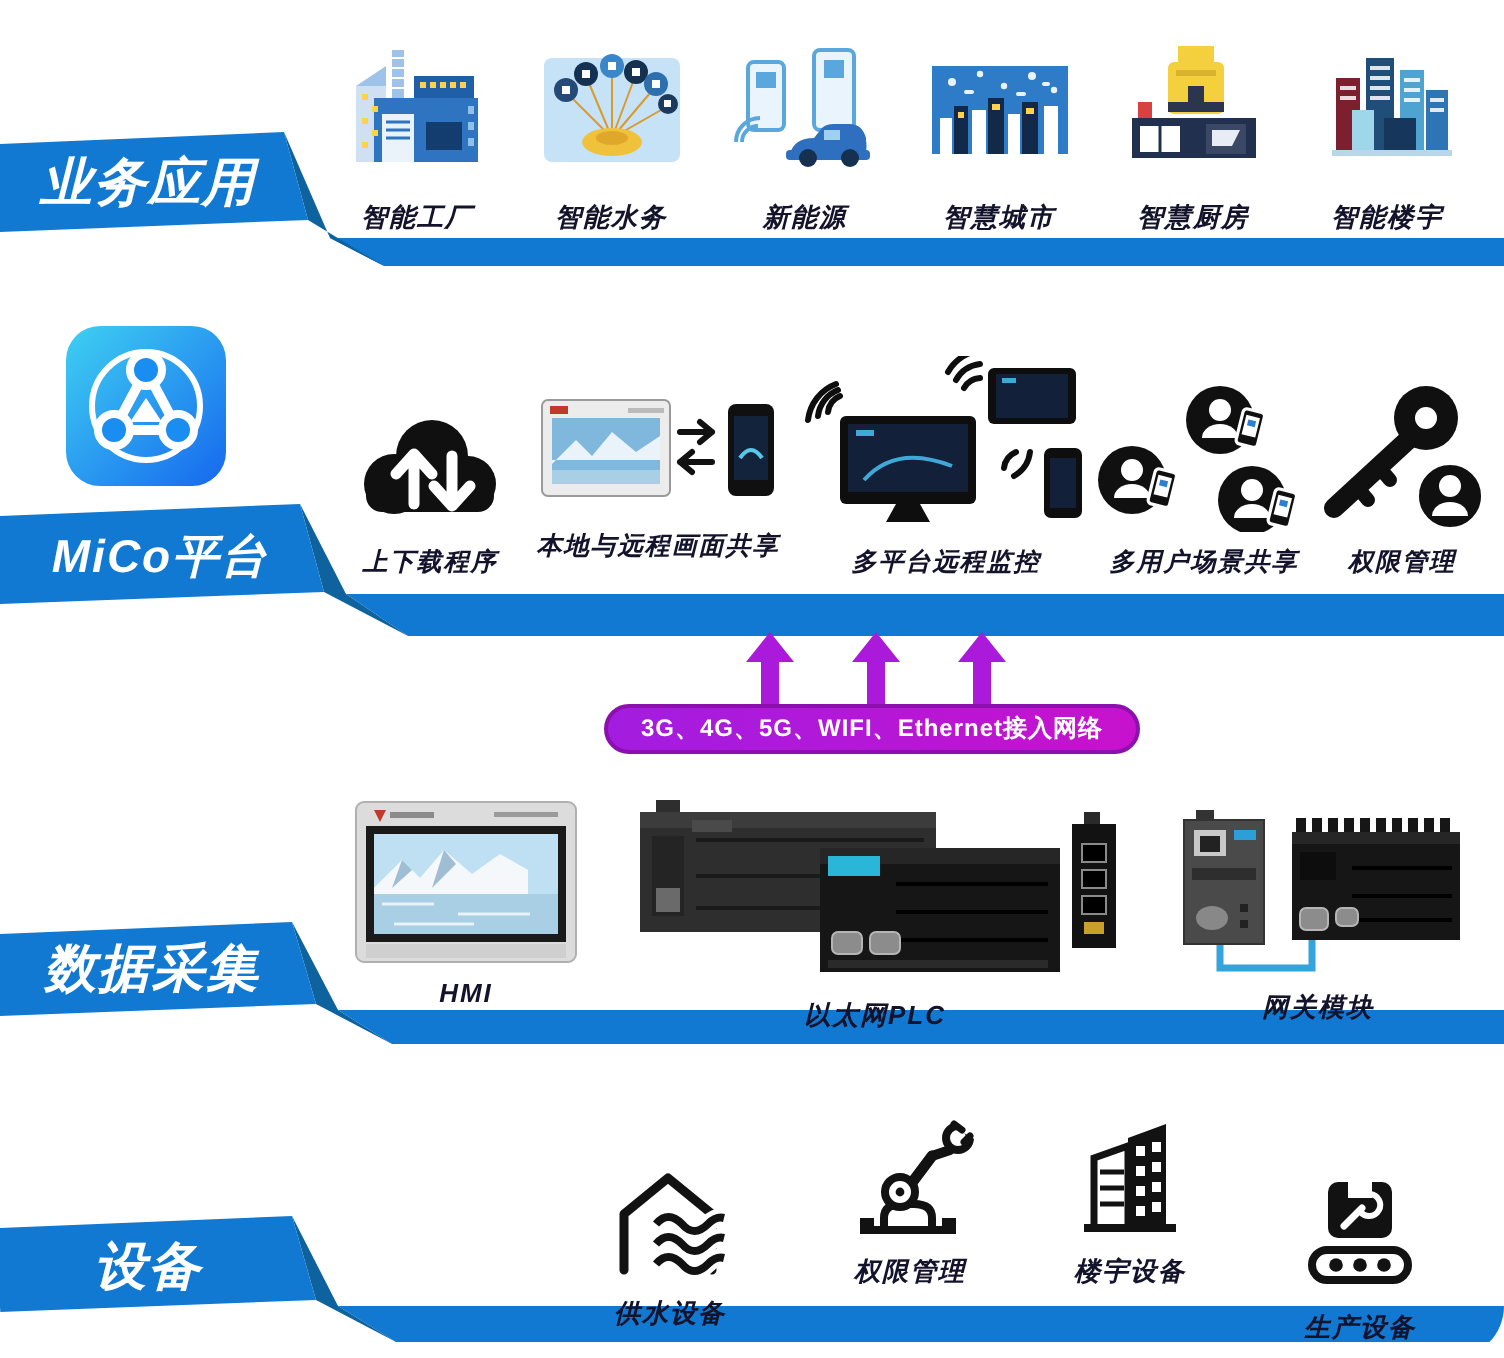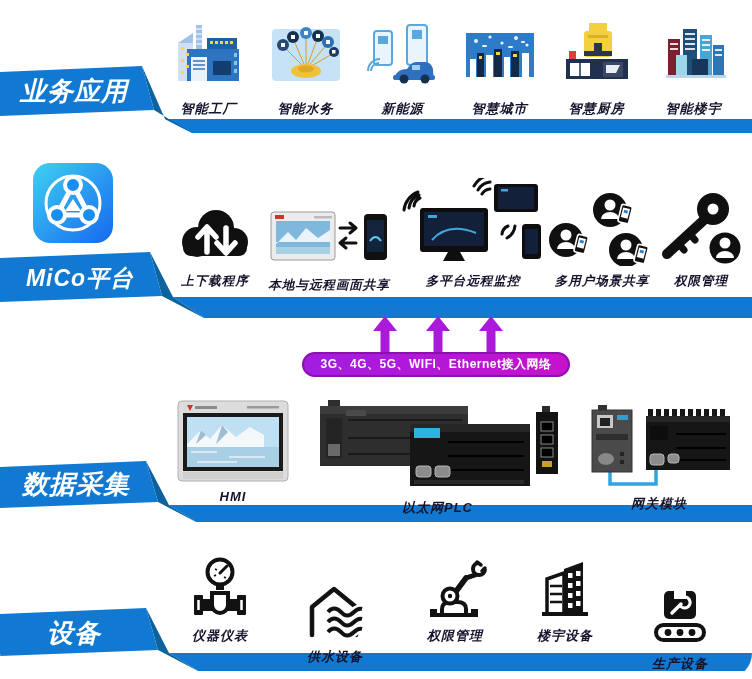--- a/index.html
+++ b/index.html
@@ -286,21 +286,21 @@
         <rect x="12" y="38" width="64" height="16" rx="8"></rect>
       </g>
       <g stroke="#fff" stroke-width="5.5" fill="none" stroke-linecap="round" stroke-linejoin="round">
         <path d="M36,50 V26 M27,35 l9,-10 9,10"></path>
         <path d="M55,26 v24 M46,41 l9,10 9,-10"></path>
       </g>
     </svg>
     <div class="cap">上下载程序</div>
   </div>
 
-  <div class="feat" style="left:266px;top:192px;width:126px;height:102px">
+  <div class="feat" style="left:266px;top:180px;width:126px;height:102px">
     <svg width="118" height="64">
       <rect x="1" y="6" width="64" height="48" rx="3" fill="#ececec" stroke="#9a9a9a"></rect>
       <rect x="5" y="9" width="9" height="4" fill="#c0392b"></rect>
       <rect x="44" y="10" width="18" height="2.5" fill="#bbb"></rect>
       <rect x="6" y="15" width="54" height="33" fill="#7fb8dc"></rect>
       <path d="M6,38 l12,-12 8,8 10,-12 12,10 12,-8 v12 H6 z" fill="#f2f7fb" opacity="0.92"></path>
       <rect x="6" y="41" width="54" height="7" fill="#a9cfe4"></rect>
       <g stroke="#111" stroke-width="3" fill="none" stroke-linecap="round" stroke-linejoin="round">
         <path d="M70,22 h16 m-6,-5 l6,5 -6,5"></path>
         <path d="M86,37 h-16 m6,-5 l-6,5 6,5"></path>
@@ -492,44 +492,20 @@
         </g>
       <g fill="#8c8c8c" stroke="#b5b5b5">
           <rect x="66" y="50" width="14" height="11" rx="3"></rect>
           <rect x="84" y="50" width="11" height="9" rx="3"></rect>
         </g>
       <rect x="66" y="22" width="18" height="14" fill="#0d0d0d"></rect>
     </svg>
     <div class="cap">网关模块</div>
   </div>
 
-  <div class="equip" style="left:165px;top:556px;width:110px">
-    <svg width="64" height="66">
-      <circle cx="32" cy="16" r="12.5" stroke="#121212" stroke-width="4" fill="none"></circle>
-      <line x1="32" y1="17" x2="39" y2="10" stroke="#121212" stroke-width="3" stroke-linecap="round"></line>
-      <g stroke="#121212" stroke-width="1.8">
-          <line x1="26" y1="20" x2="28" y2="19"></line>
-          <line x1="27" y1="13" x2="29" y2="14"></line>
-          <line x1="36" y1="21" x2="38" y2="22"></line>
-        </g>
-      <rect x="28" y="27" width="8" height="7" fill="#121212"></rect>
-      <g fill="#121212">
-        <rect x="6" y="39" width="9" height="20" rx="1"></rect>
-        <rect x="49" y="39" width="9" height="20" rx="1"></rect>
-        <rect x="15" y="43" width="9" height="12"></rect>
-        <rect x="40" y="43" width="9" height="12"></rect>
-      </g>
-      <path d="M24,37 h16 v12 a8,8 0 0 1 -16,0 z" fill="#fff" stroke="#121212" stroke-width="4"></path>
-      <g stroke="#fff" stroke-width="2.5">
-          <line x1="10.5" y1="44" x2="10.5" y2="54"></line>
-          <line x1="53.5" y1="44" x2="53.5" y2="54"></line>
-        </g>
-    </svg>
-    <div class="cap">仪器仪表</div>
-  </div>
 
   <div class="equip" style="left:280px;top:577px;width:110px">
     <svg width="66" height="66">
       <path d="M10,58 V30 L32,12 L54,30 V58" stroke="#121212" stroke-width="4.5" fill="none" stroke-linejoin="round" stroke-linecap="round"></path>
       <g fill="none">
         <path d="M26,35 q6,-7 13,0 q6,7 13,0 q4,-4 8,-3" stroke="#fff" stroke-width="9"></path>
         <path d="M26,35 q6,-7 13,0 q6,7 13,0 q4,-4 8,-3" stroke="#121212" stroke-width="4"></path>
         <path d="M26,45 q6,-7 13,0 q6,7 13,0 q4,-4 8,-3" stroke="#fff" stroke-width="9"></path>
         <path d="M26,45 q6,-7 13,0 q6,7 13,0 q4,-4 8,-3" stroke="#121212" stroke-width="4"></path>
         <path d="M26,55 q6,-7 13,0 q6,7 13,0 q4,-4 8,-3" stroke="#fff" stroke-width="9"></path>

